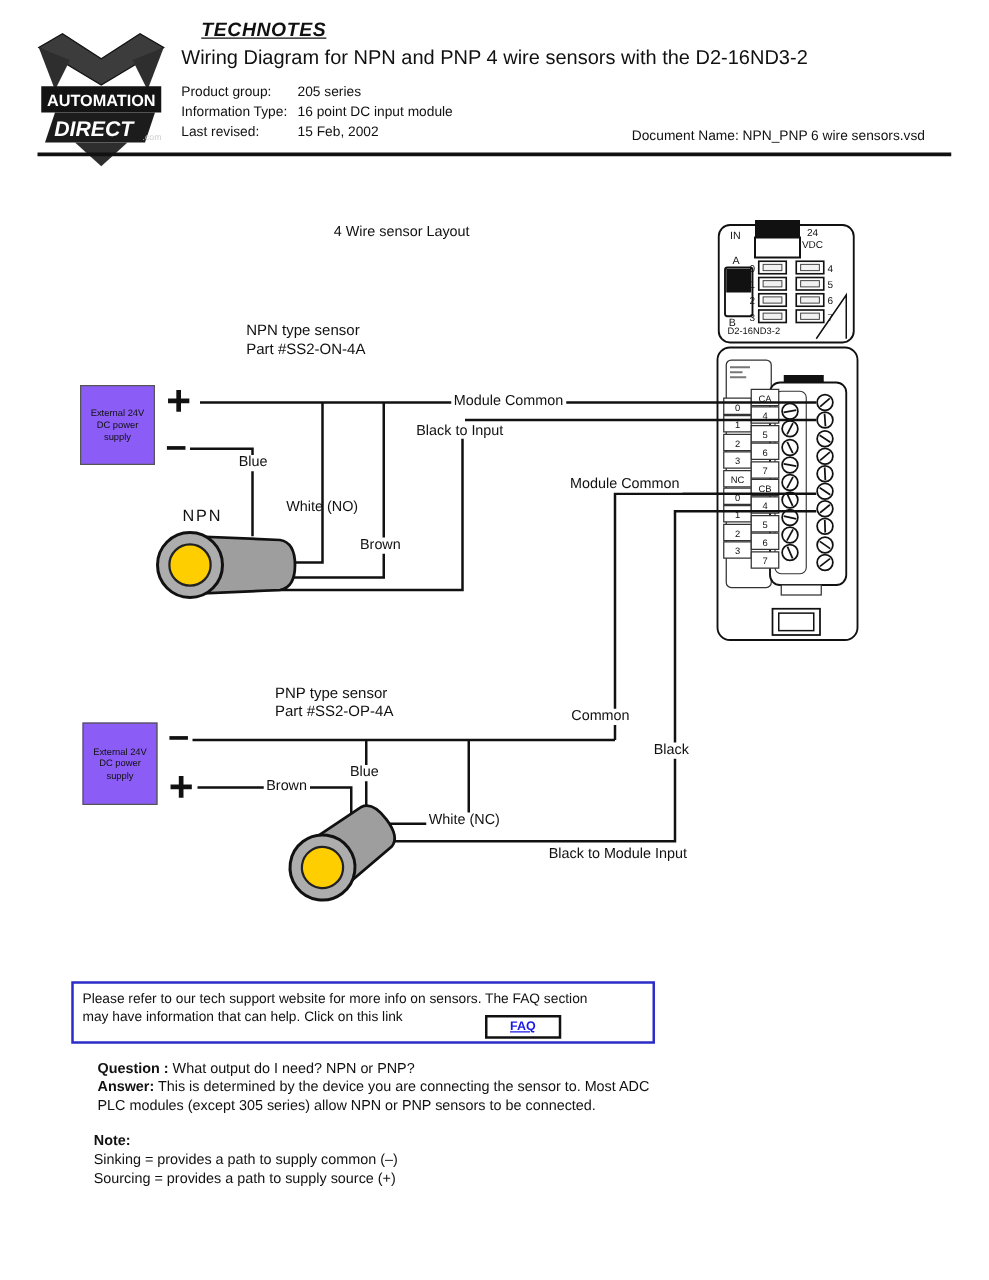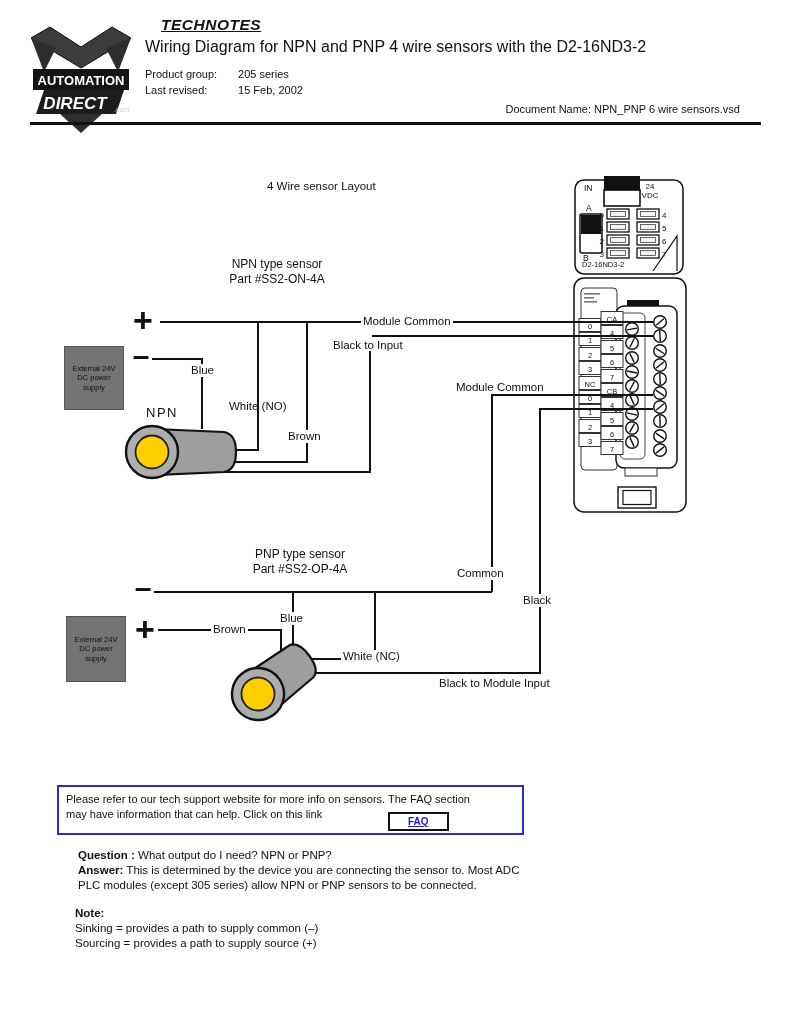--- a/index.html
+++ b/index.html
@@ -1,22 +1,22 @@
 <!DOCTYPE html>
 <html><head>
 <meta charset="utf-8">
 <style>
   html,body{margin:0;padding:0;background:#fff;font-family:"Liberation Sans",sans-serif;}
   .page{position:relative;width:791px;height:1024px;background:#fff;overflow:hidden;color:#111;}
   .abs{position:absolute;}
   .lbl{position:absolute;font-size:11.5px;white-space:nowrap;color:#111;line-height:13px;}
   .wbg{background:#fff;padding:0 2px;}
-  .head2{position:absolute;font-size:12px;text-align:center;width:160px;white-space:nowrap;}
-  .supply{position:absolute;width:58px;border:1.2px solid #555;background:#737373;text-align:center;
-          font-size:7.5px;line-height:9.5px;color:#111;display:flex;flex-direction:column;justify-content:center;margin-top:38px;}
+  .head2{position:absolute;font-size:12px;text-align:left;width:160px;white-space:nowrap;}
+  .supply{position:absolute;width:58px;border:1.2px solid #555;background:#8b5cf6;text-align:center;
+          font-size:7.5px;line-height:9.5px;color:#111;display:flex;flex-direction:column;justify-content:center;}
   .technotes{position:absolute;left:145px;top:16px;font-size:15.5px;font-weight:bold;font-style:italic;
              text-decoration:underline;letter-spacing:.5px;margin-left:16px;}
   .title{position:absolute;left:145px;top:38px;font-size:16px;}
   .meta{position:absolute;left:145px;top:66px;font-size:11px;line-height:16px;}
   .meta .ml{display:inline-block;width:90px;}
   .docname{position:absolute;left:455px;top:103px;width:285px;font-size:11px;text-align:right;}
   .rule{position:absolute;left:30px;top:122px;width:731px;height:3px;background:#111;}
   .wire{stroke:#111;stroke-width:2;fill:none;}
   .mo{fill:#fff;stroke:#111;stroke-width:1.5;}
   .svgtext{font-family:"Liberation Sans",sans-serif;fill:#111;}
@@ -47,20 +47,24 @@
     <path d="M32,92 L74,92 L53,111 Z" fill="#2e2e2e"></path>
   </svg>
 
   <div class="technotes">TECHNOTES</div>
   <div class="title">Wiring Diagram for NPN and PNP 4 wire sensors with the D2-16ND3-2</div>
 
   <div class="meta">
     <div>
       <span class="ml">Product group:</span>
       <span>205 series</span>
+    </div>
+    <div>
+      <span class="ml">Information Type:</span>
+      <span>16 point DC input module</span>
     </div>
     <div>
       <span class="ml">Last revised:</span>
       <span>15 Feb, 2002</span>
     </div>
   </div>
 
   <div class="docname">Document Name: NPN_PNP 6 wire sensors.vsd</div>
   <div class="rule"></div>
 

